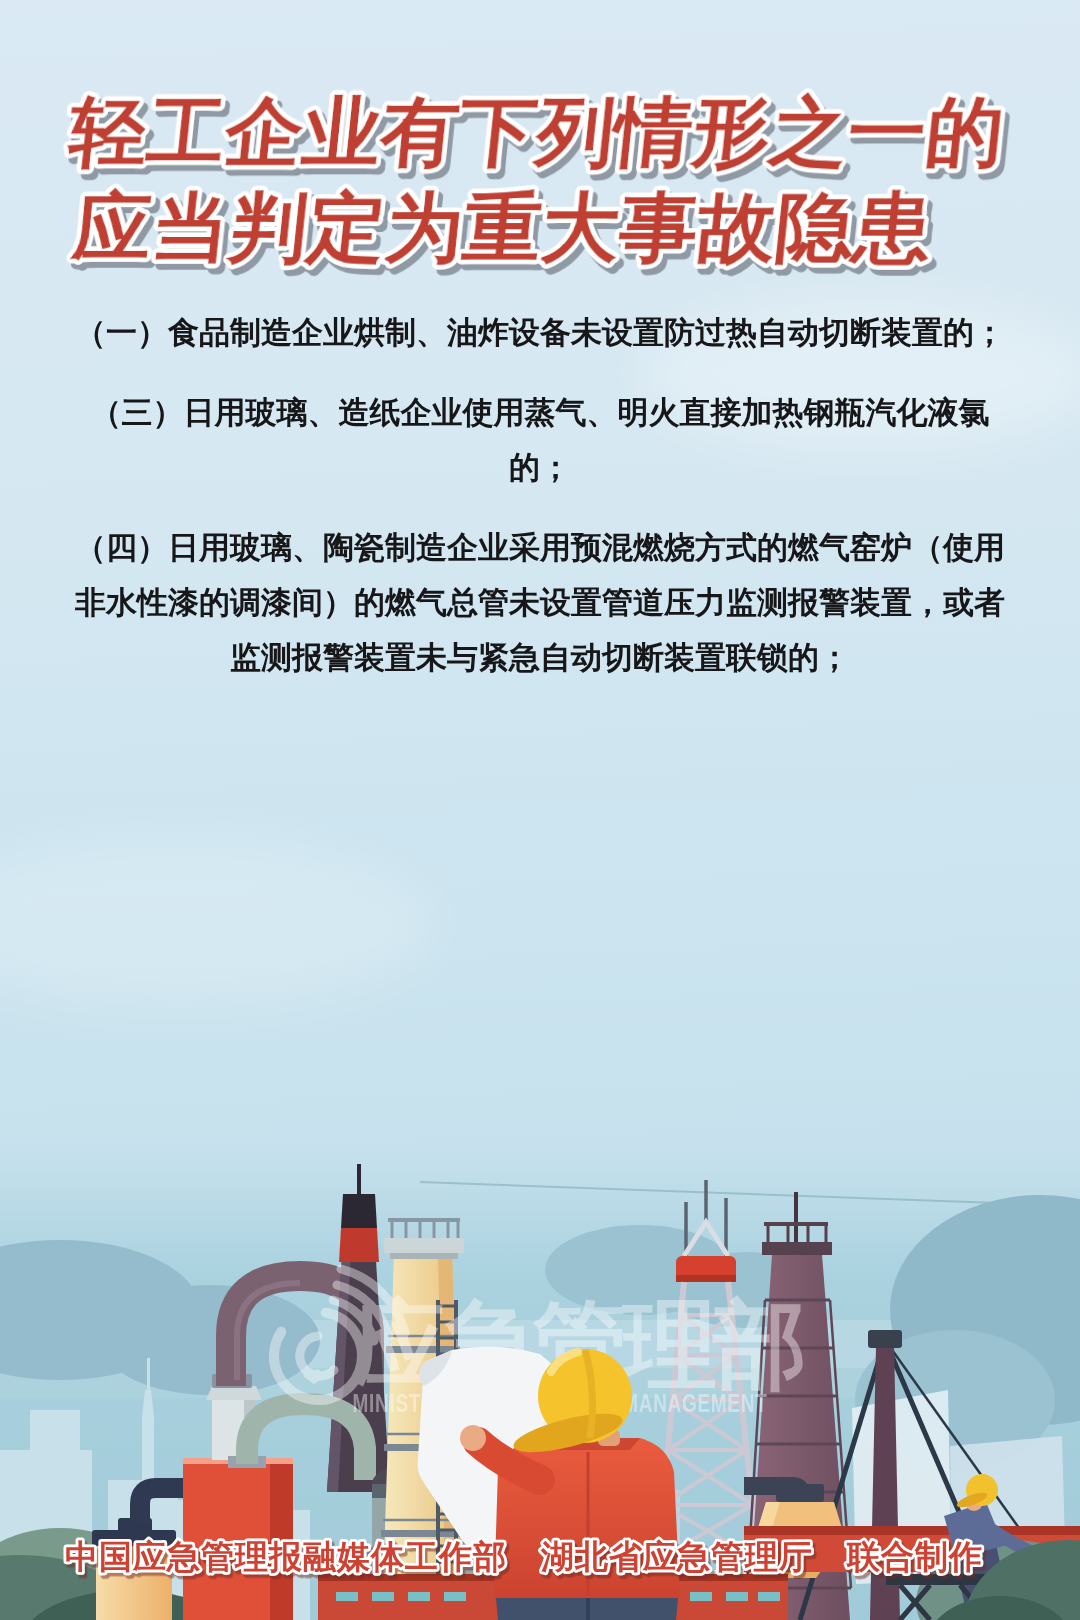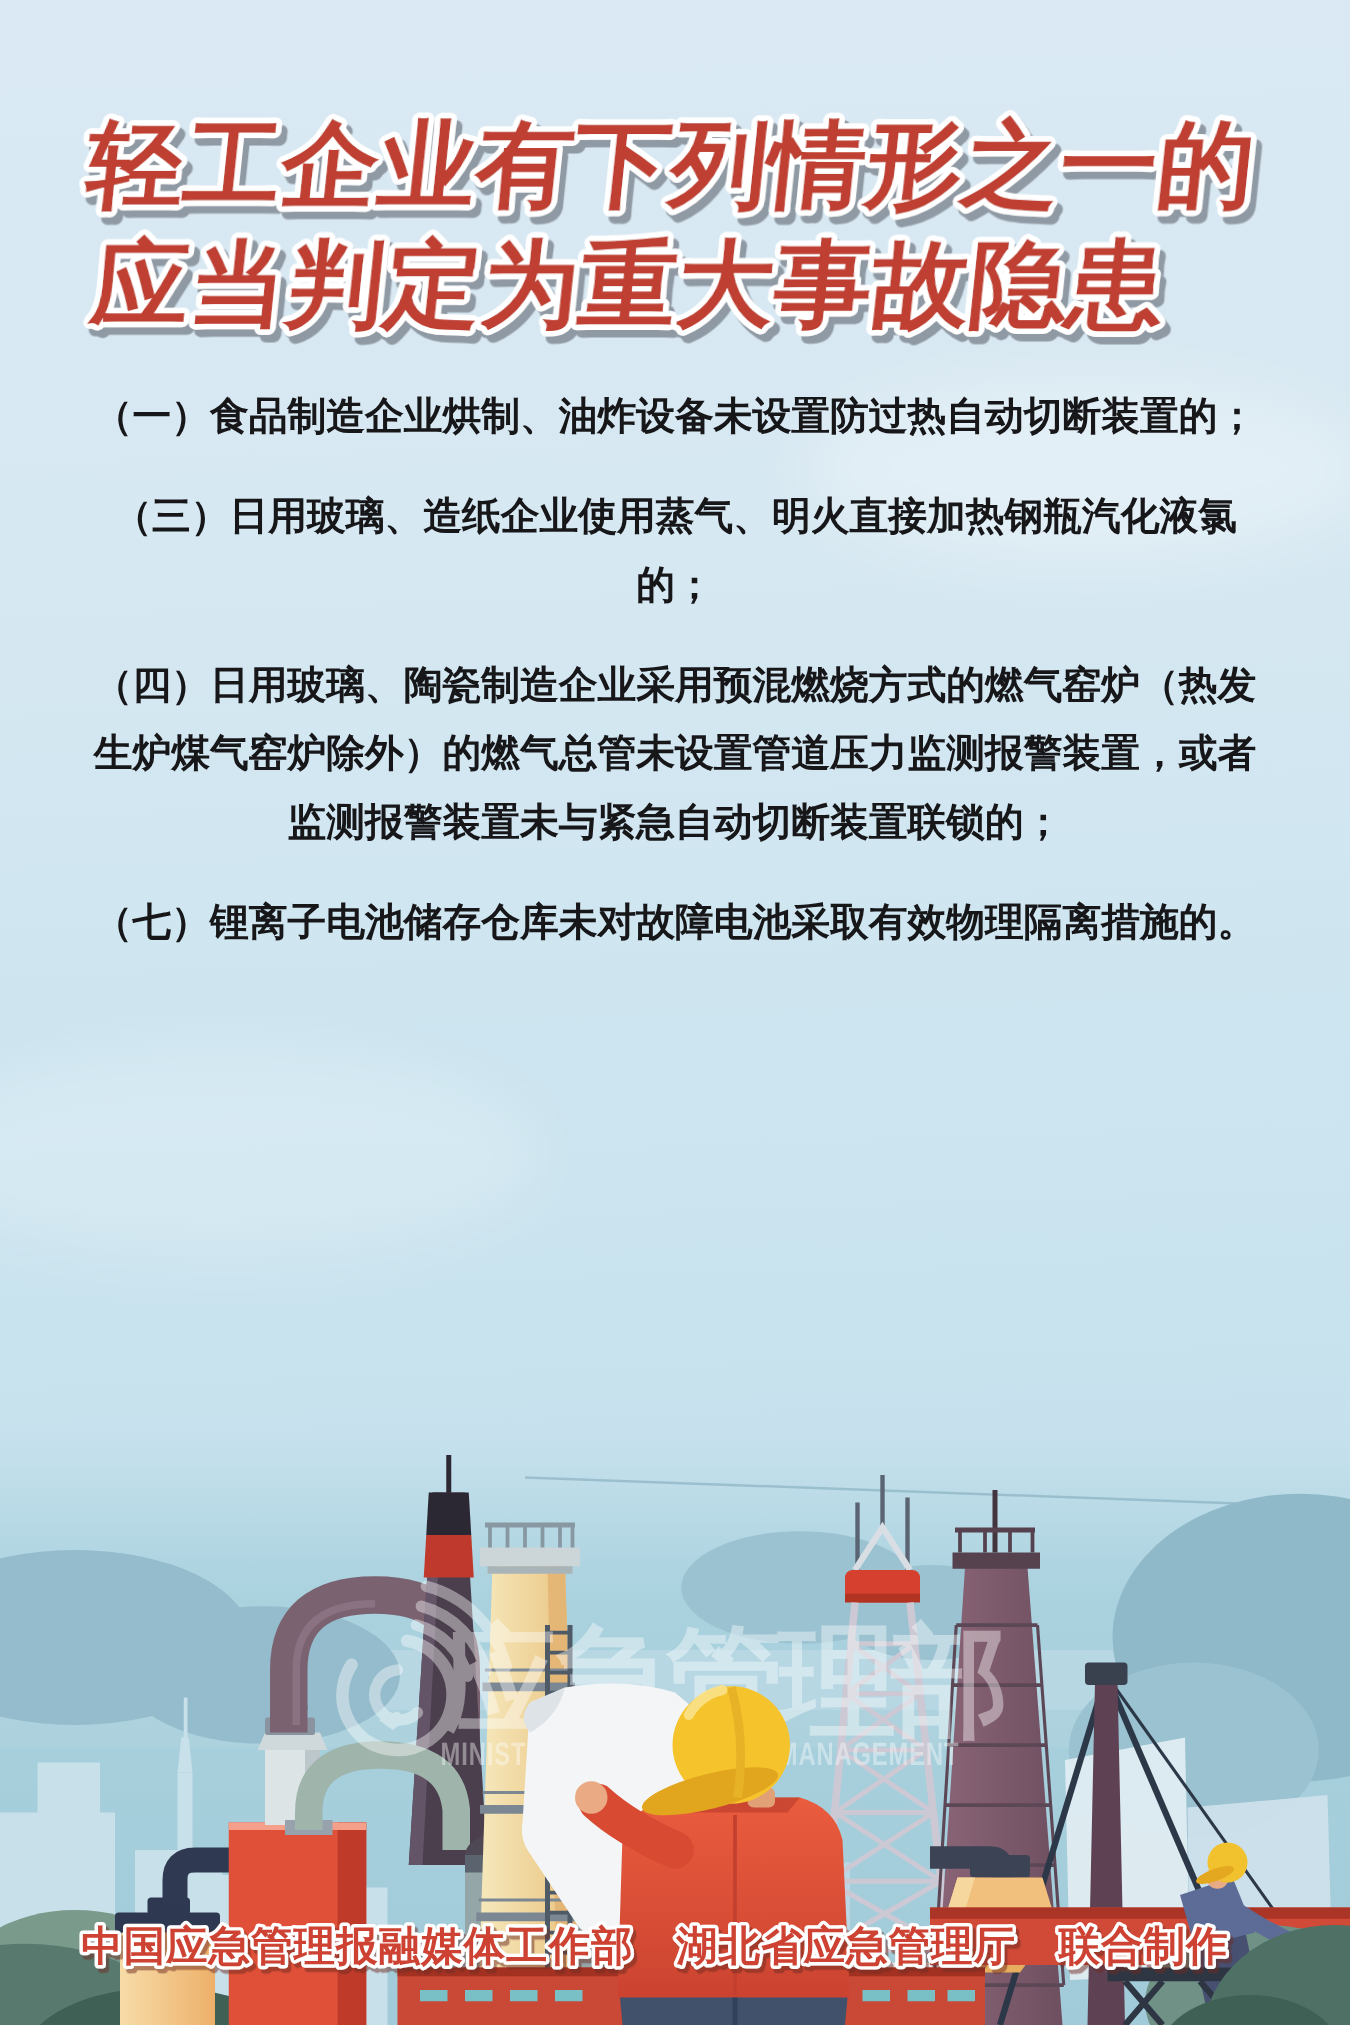--- a/index.html
+++ b/index.html
@@ -46,22 +46,21 @@
     </defs>
     <g filter="url(#titleShadow)">
       <text x="532" y="112" text-anchor="middle" font-size="76" fill="#bf4130" textLength="934" lengthAdjust="spacingAndGlyphs">轻工企业有下列情形之一的</text>
       <text x="508" y="208" text-anchor="middle" font-size="76" fill="#bf4130" textLength="858" lengthAdjust="spacingAndGlyphs">应当判定为重大事故隐患</text>
     </g>
   </svg>
 
   <div class="items">
     <p>（一）食品制造企业烘制、油炸设备未设置防过热自动切断装置的；</p>
     <p>（三）日用玻璃、造纸企业使用蒸气、明火直接加热钢瓶汽化液氯的；</p>
-    <p>（四）日用玻璃、陶瓷制造企业采用预混燃烧方式的燃气窑炉（热发生炉煤气窑炉除外）的燃气总管未设置管道压力监测报警装置，或者监测报警装置未与紧急自动切断装置联锁的；</p>
-    <p>（七）锂离子电池储存仓库未对故障电池采取有效物理隔离措施的。</p>
+    <p>（四）日用玻璃、陶瓷制造企业采用预混燃烧方式的燃气窑炉（使用非水性漆的调漆间）的燃气总管未设置管道压力监测报警装置，或者监测报警装置未与紧急自动切断装置联锁的；</p>
   </div>
 
   <svg class="scene" viewBox="0 0 1080 470">
     <defs>
       <linearGradient id="skyG" x1="0" y1="0" x2="0" y2="1">
         <stop offset="0" stop-color="#c6e1ed"></stop>
           <stop offset="0.28" stop-color="#a9d1de"></stop>
           <stop offset="1" stop-color="#a2cbd9"></stop>
       </linearGradient>
       <linearGradient id="tankG" x1="0" y1="0" x2="1" y2="0">

